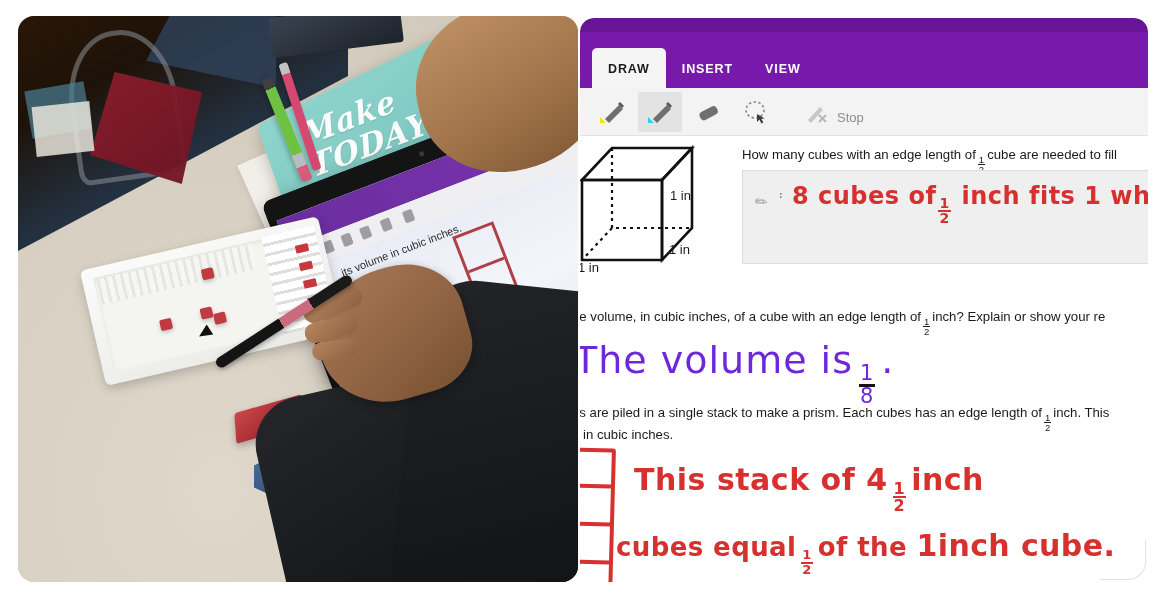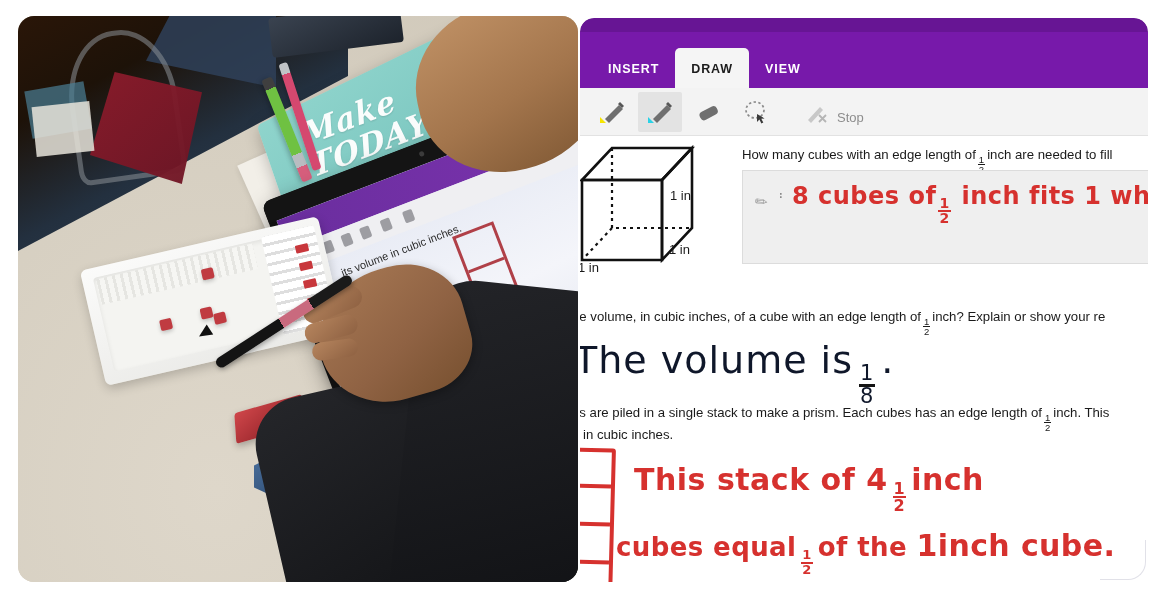--- a/index.html
+++ b/index.html
@@ -451,21 +451,21 @@
     font-weight: 700;
     white-space: nowrap;
   }
   .pen-glyph {
     position: absolute; left: 12px; top: 22px;
     font-size: 15px; color: #9a9a9a;
     transform: rotate(-38deg);
   }
   .ink-black {
     position: absolute;
-    color: #0f172a;
+    color: #6d28d9;
     font-family: "DejaVu Sans", sans-serif;
     font-weight: 400;
     white-space: nowrap;
   }
 
   
   .red-prism {
     position: absolute; left: -10px; top: 312px;
     width: 44px; height: 150px;
     border: 4px solid #d6312e;
@@ -573,22 +573,22 @@
       <div class="stylus"></div>
       <div class="stylus-tip"></div>
 
     </div>
   </div>
 
   <div class="app-panel">
 
     <div class="ribbon-bar">
       <div class="tabs">
+        <div class="tab active">DRAW</div>
         <div class="tab">INSERT</div>
-        <div class="tab active">DRAW</div>
         <div class="tab">VIEW</div>
       </div>
     </div>
 
     <div class="toolbar">
 
       <div class="tool" title="Yellow pen">
         <svg width="30" height="30" viewBox="0 0 30 30">
           <polygon points="3,26 9,26 3,20" fill="#f6e500"></polygon>
           <path d="M8 22 L22 8 L26 12 L12 26 Z" fill="#6f6f6f"></path>
@@ -642,21 +642,21 @@
         </svg>
         <span class="lbl" style="left:104px; top:52px">1 in</span>
         <span class="lbl" style="left:103px; top:106px">1 in</span>
         <span class="lbl" style="left:12px; top:124px">1 in</span>
       </div>
 
       <div class="q-text" style="left:162px; top:10px;">
         <span>How many cubes with an edge length of</span><span class="frac">
             <span class="num">1</span>
             <span class="den">2</span>
-          </span><span>inch are needed to fill</span>
+          </span><span>cube are needed to fill</span>
       </div>
 
       <div class="ink-box">
         <div class="pen-glyph">✎</div>
         <div class="ink-red" style="left:36px; top:11px; font-size:24px; letter-spacing:.5px;">
           <span style="font-size:9px;color:#8a8a8a;vertical-align:6px;">:</span>
           <span>8 cubes of</span><span class="frac" style="font-size:14px;vertical-align:-0.30em;">
               <span class="num" style="border:none">1</span>
               <span class="den" style="border-top:2px solid #d6312e">2</span>
             </span> <span>inch fits 1 whole i</span>

